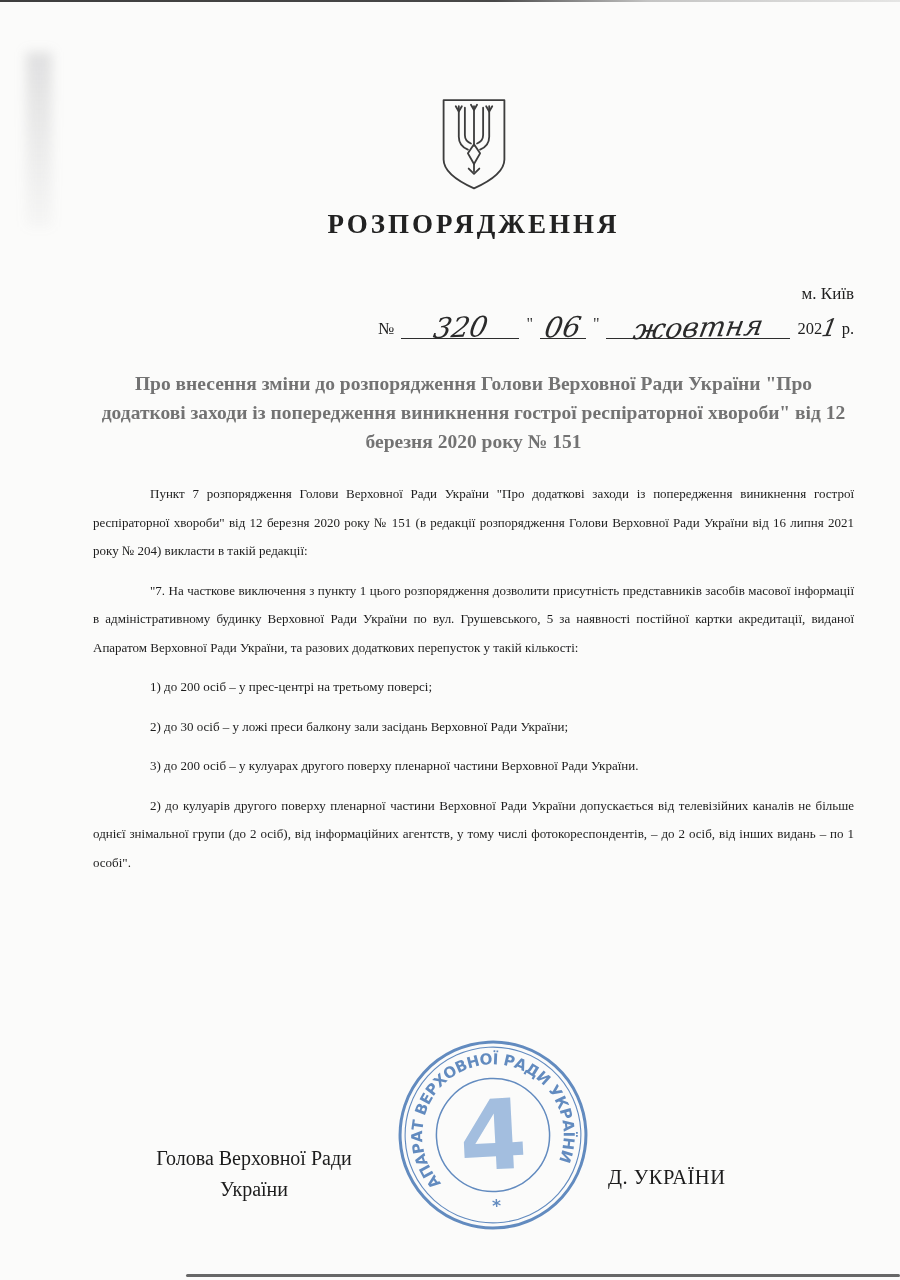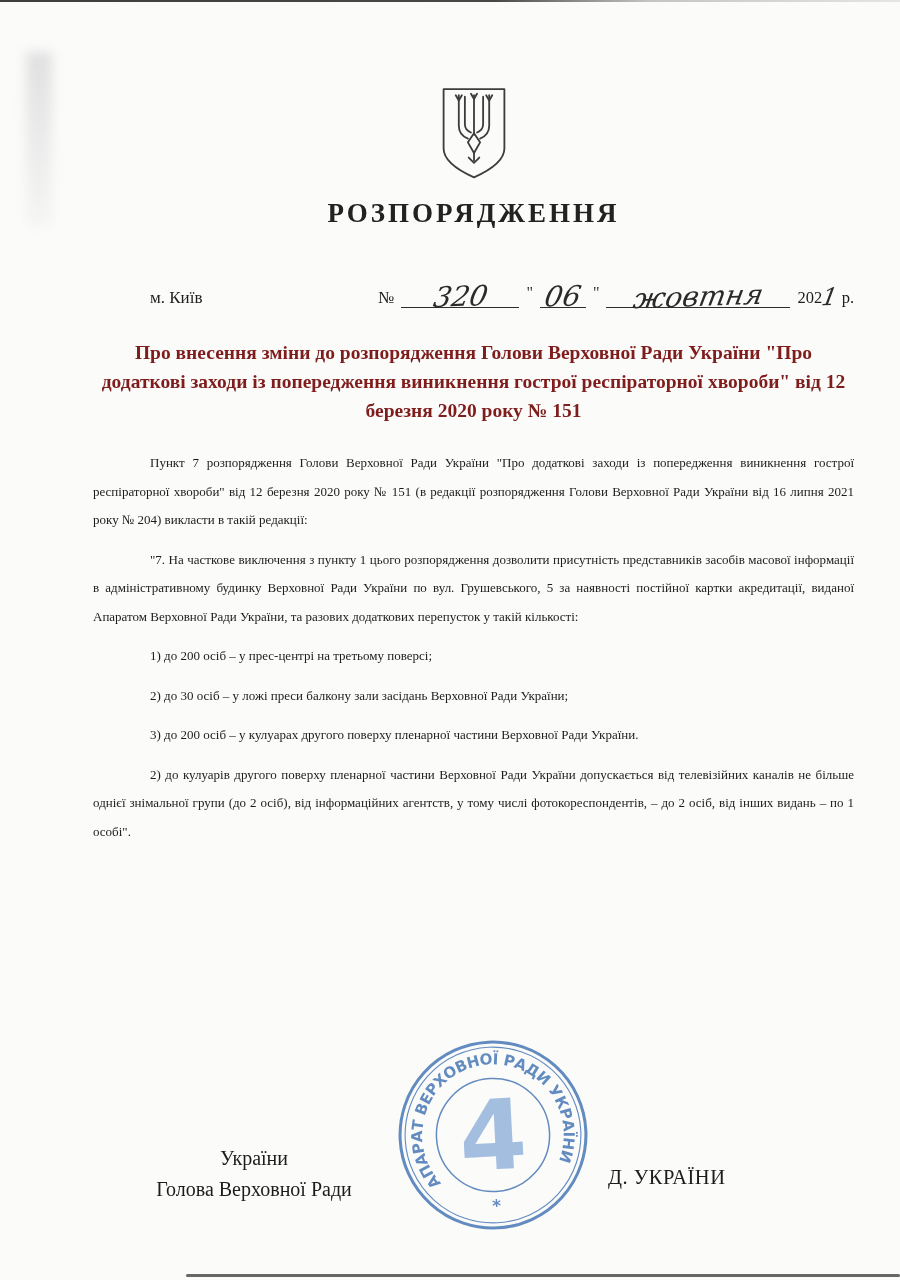--- a/index.html
+++ b/index.html
@@ -6,36 +6,36 @@
   body{
     width:900px;height:1280px;position:relative;overflow:hidden;
     background:#fbfbfa;color:#1e1e1e;
     font-family:"Liberation Serif", serif;
   }
   .top-edge{position:absolute;top:0;left:0;width:100%;height:2px;
     background:linear-gradient(90deg,#3e3e3e 0%,#484848 55%,rgba(70,70,70,.3) 72%,rgba(70,70,70,.12) 100%);}
   .bottom-edge{position:absolute;bottom:3px;left:186px;right:0;height:3px;background:#4c4c4c;border-radius:2px;opacity:.85;}
   .smudge{position:absolute;left:26px;top:52px;width:26px;height:175px;
     background:linear-gradient(180deg,rgba(120,120,126,.20),rgba(120,120,126,.04));filter:blur(6px);}
-  .content{position:absolute;left:93px;right:46px;top:4px;}
+  .content{position:absolute;left:93px;right:46px;top:15px;}
   .emblem{display:block;margin:80px auto 0;}
   .doc-title{text-align:center;margin-top:14px;font-size:27px;font-weight:bold;letter-spacing:3px;color:#222;}
   .doc-subtitle{text-align:center;margin-top:13px;font-size:23px;color:#2a2a2a;}
-  .meta-row{margin-top:44px;display:flex;align-items:flex-end;justify-content:space-between;padding-left:57px;font-size:17px;}
+  .meta-row{margin-top:44px;display:flex;align-items:flex-end;justify-content:space-between;padding-left:57px;font-size:17px;flex-direction:column;}
   .meta-right{display:flex;align-items:flex-end;gap:7px;white-space:nowrap;}
   .blank{border-bottom:1.4px solid #2d2d2d;text-align:center;height:34px;display:inline-flex;align-items:flex-end;justify-content:center;}
   .blank.num{width:118px;}
   .blank.day{width:46px;}
   .blank.month{width:184px;}
   .hand{font-family:"DejaVu Serif", serif;font-style:italic;display:inline-block;
     transform:skewX(-12deg) rotate(-2deg);font-size:28px;line-height:1;position:relative;top:4px;color:#2b2b2b;}
   .hand.small{font-size:24px;top:2px;}
   .qm{font-size:16px;position:relative;top:-6px;color:#333;}
   .year-group{font-size:16.5px;}
-  .subject{margin-top:30px;text-align:center;font-weight:bold;font-size:19.5px;line-height:29px;color:#7f1d1d;}
+  .subject{margin-top:30px;text-align:center;font-weight:bold;font-size:19.5px;line-height:29px;color:#737373;}
   .bodytext{margin-top:24px;}
   .bodytext p{margin:0 0 11px;text-align:justify;text-indent:57px;font-size:13px;line-height:28.5px;color:#1c1c1c;}
   .stamp{position:absolute;left:394px;top:1036px;width:198px;height:198px;opacity:.88;transform:rotate(-3deg);}
   .stamp svg text{font-family:"DejaVu Sans", sans-serif;}
   .sig-left{position:absolute;left:103px;top:1143px;width:302px;text-align:center;font-size:20px;line-height:31px;color:#1c1c1c;}
   .sig-name{position:absolute;left:608px;top:1166px;font-size:20.5px;letter-spacing:.5px;color:#1c1c1c;}
 </style>
 </head>
 <body>
 
@@ -103,16 +103,16 @@
     </defs>
     <text font-size="15" font-weight="bold" fill="#4e7cb8" letter-spacing="1.5">
       <textPath href="#ringPath" startOffset="0" textLength="300" lengthAdjust="spacing">АПАРАТ ВЕРХОВНОЇ РАДИ УКРАЇНИ</textPath>
     </text>
     <text x="98" y="132" text-anchor="middle" font-size="96" font-weight="bold" fill="#85aad6" opacity="0.85">4</text>
     <text x="98" y="174" text-anchor="middle" font-size="17" font-weight="bold" fill="#4e7cb8">*</text>
   </svg>
 </div>
 
 <div class="sig-left">
+  <div>Голова Верховної Ради</div>
   <div>України</div>
-  <div>Голова Верховної Ради</div>
 </div>
 <div class="sig-name">Д. УКРАЇНИ</div>
 
 </body></html>

